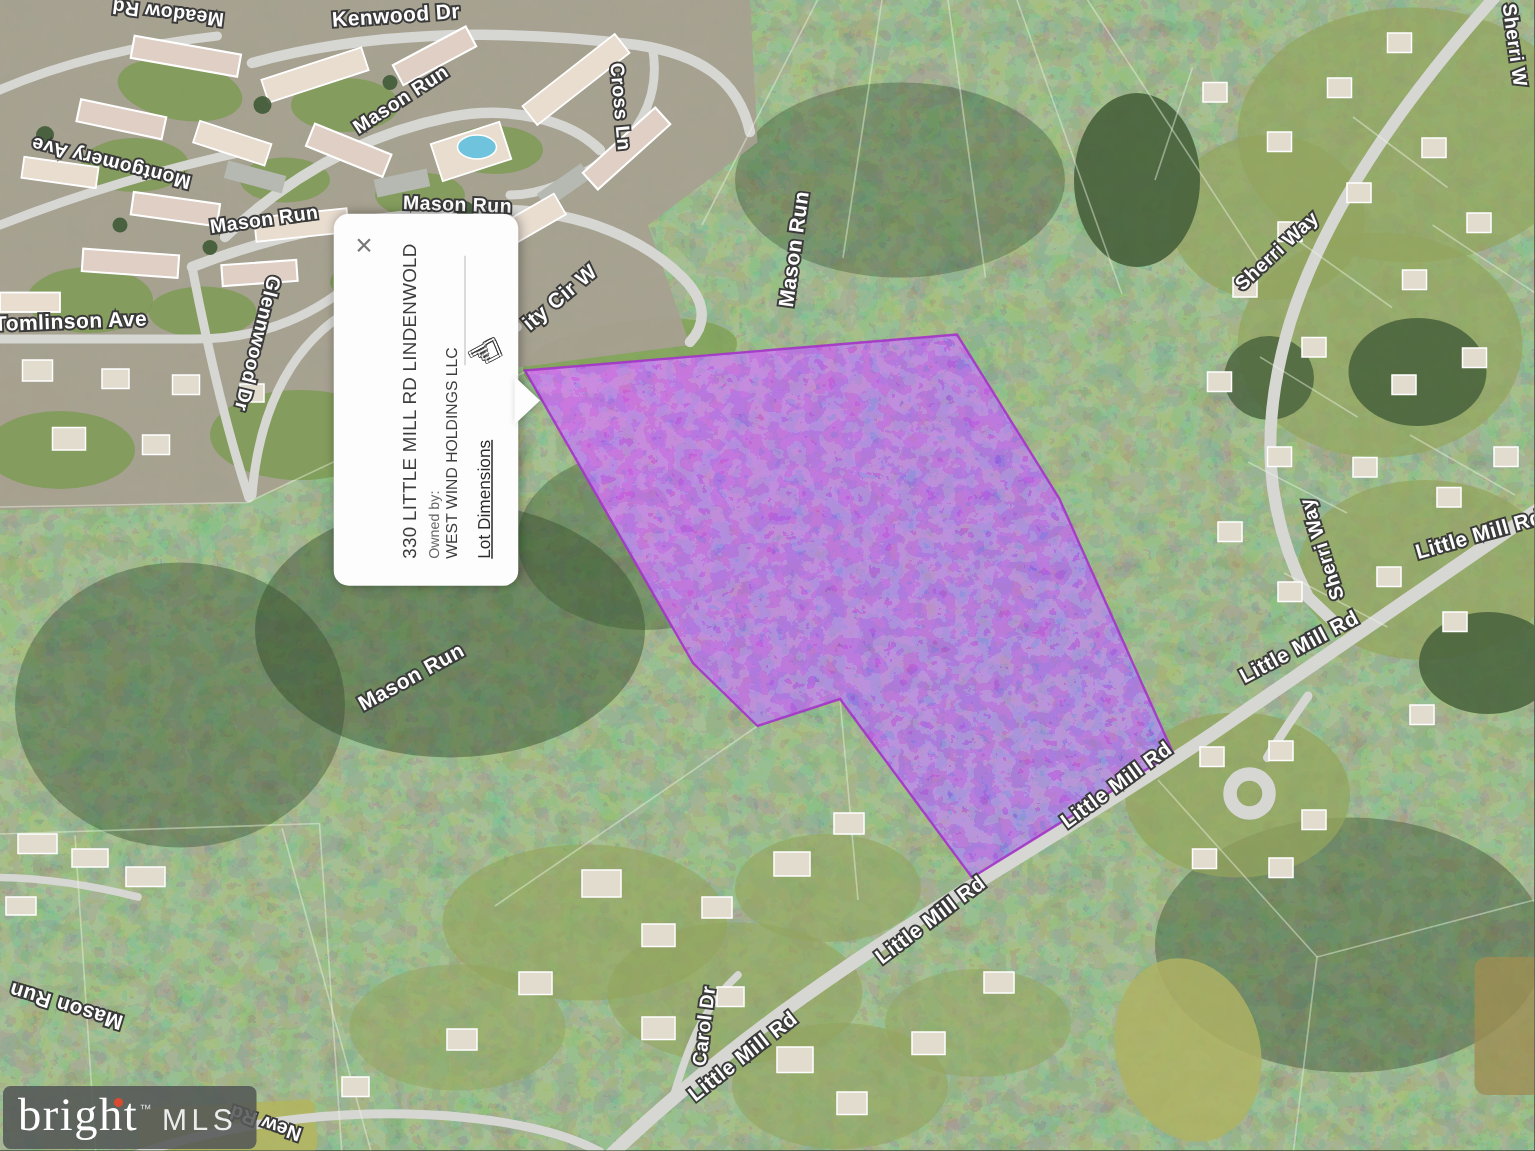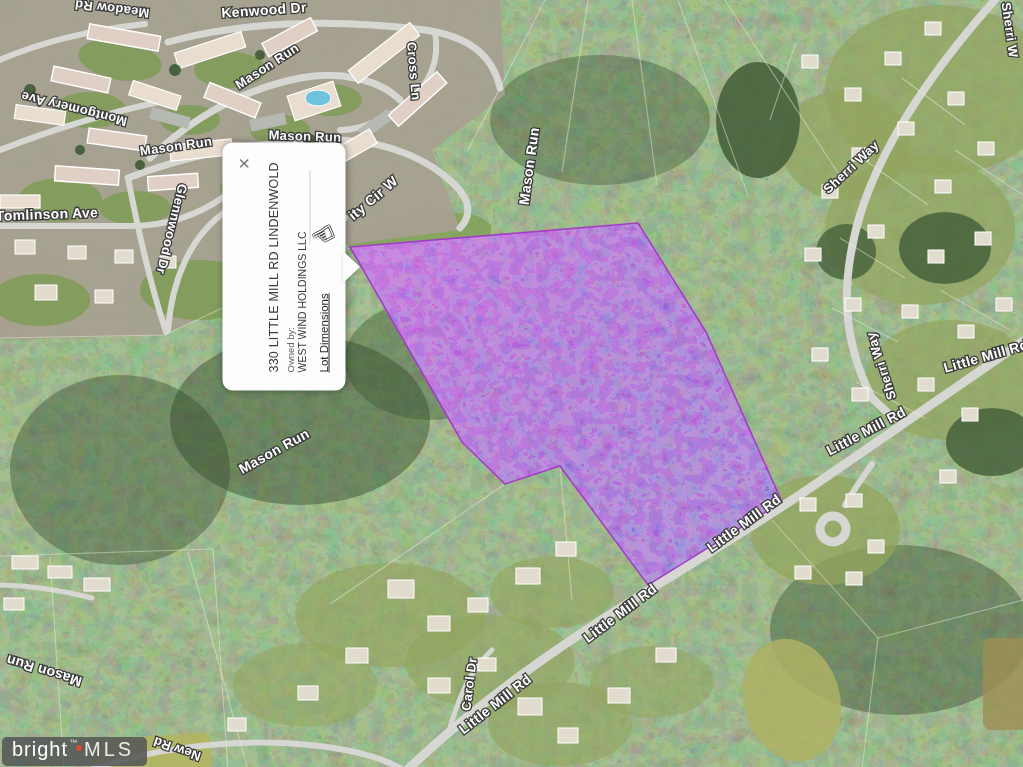--- a/index.html
+++ b/index.html
@@ -28,21 +28,21 @@
   .popup-link{position:absolute;left:18px;top:95px;font-size:11.5px;color:#2b2b2b;text-decoration:underline;cursor:pointer;}
   .popup-pointer{position:absolute;left:343px;top:251px;width:0;height:0;
     border-top:16px solid transparent;border-bottom:16px solid transparent;border-left:17px solid #fdfdfd;
     filter:drop-shadow(1px 0 2px rgba(0,0,0,.25));}
   .hand{position:absolute;left:312px;top:220px;font-size:26px;color:#fff;transform:rotate(-28deg);
     text-shadow:-1px -1px 0 #333,1px -1px 0 #333,-1px 1px 0 #333,1px 1px 0 #333;}
 
   
   .logo{position:absolute;left:2px;bottom:1px;background:rgba(84,88,86,.88);border-radius:5px;
     padding:1px 13px 5px 10px;white-space:nowrap;}
-  .logo-bright{font-family:Liberation Sans, sans-serif;font-size:20px;color:#fff;letter-spacing:1px;}
+  .logo-bright{font-family:Liberation Serif, serif;font-size:31px;color:#fff;letter-spacing:1px;}
   .logo-tm{font-size:8px;color:#ddd;position:relative;top:-11px;margin-left:1px;}
   .logo-mls{font-size:20px;color:#ececec;letter-spacing:3px;margin-left:7px;}
   .logo-dot{position:absolute;left:74px;top:8px;width:6px;height:6px;border-radius:50%;background:#d84b30;}
 </style>
 </head>
 <body>
 
 <div id="stage">
 
 <svg id="mapsvg" width="1023" height="767" viewBox="0 0 1023 767" xmlns="http://www.w3.org/2000/svg">

